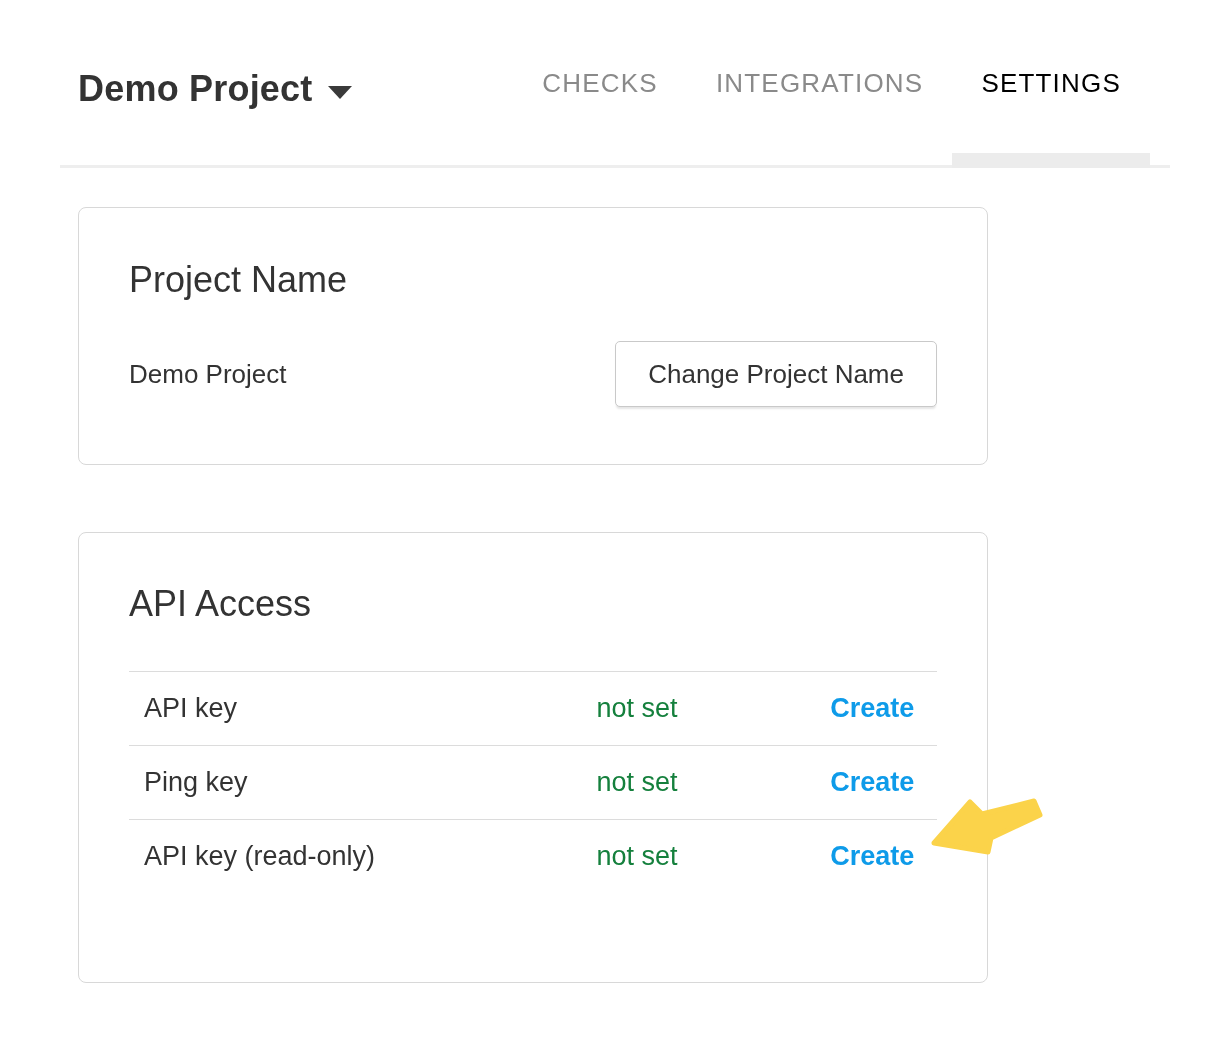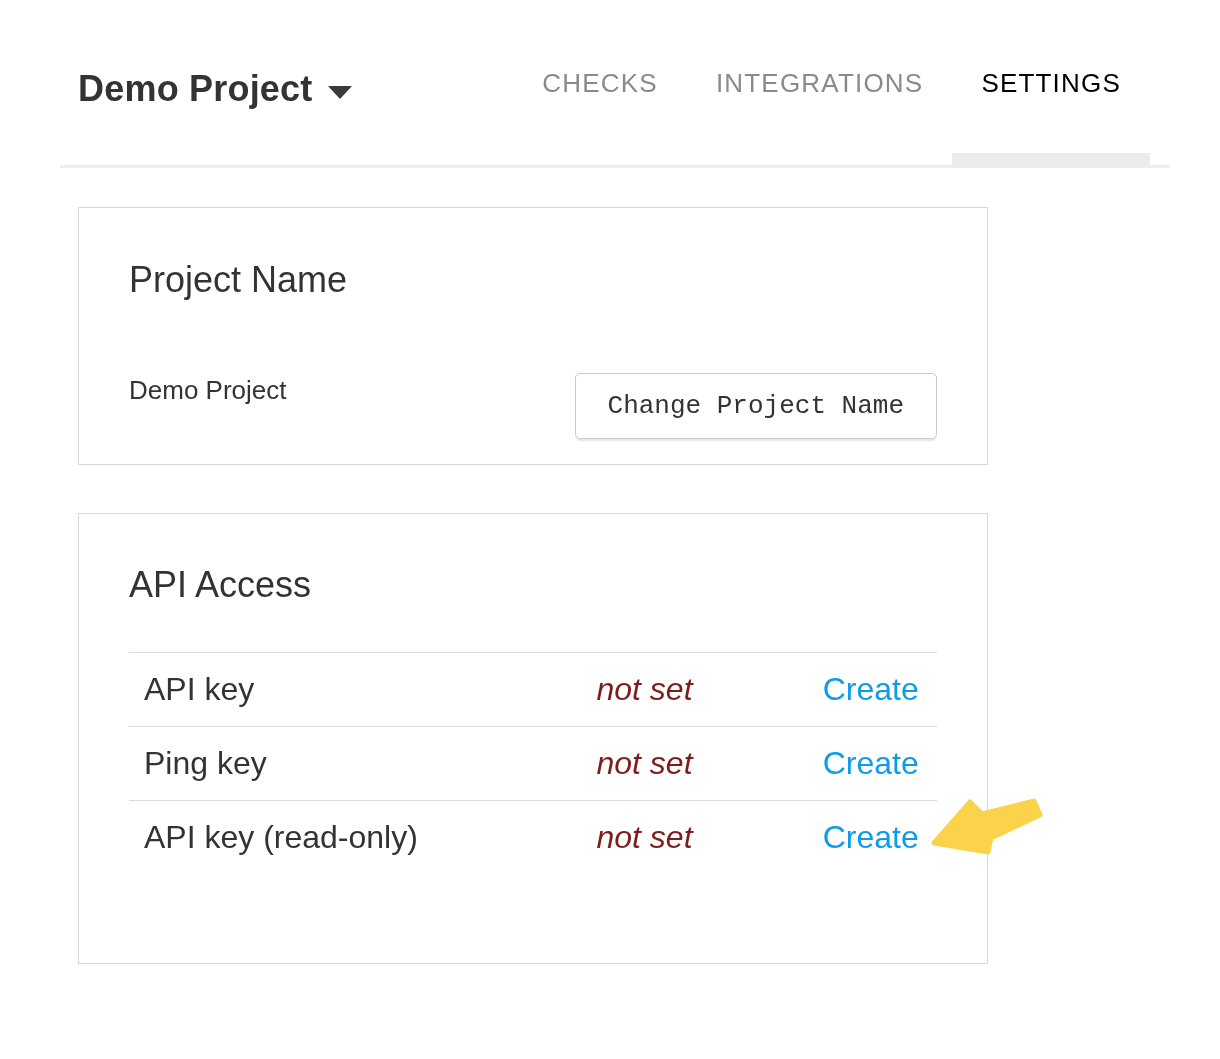--- a/index.html
+++ b/index.html
@@ -71,73 +71,72 @@
     height: 15px;
     background: #ececec;
   }
 
   
   .content { margin-left: 78px; width: 910px; }
   .card {
     width: 910px;
     background: #ffffff;
     border: 1px solid #d8d8d8;
-    border-radius: 0;
+    border-radius: 8px;
   }
   .card-title {
     font-size: 36px;
     font-weight: 400;
     color: #333333;
     line-height: 1.06;
   }
 
   .card-project { margin-top: 39px; padding: 53px 50px 56px 50px; height: 258px; }
   .pn-row {
     margin-top: 42px;
     display: flex;
     align-items: center;
     justify-content: space-between;
   }
   .pn-value { font-size: 26px; color: #333333; }
   .btn {
-    font-family: Liberation Mono, monospace;
+    font-family: Liberation Sans, sans-serif;
     font-size: 26px;
     color: #333333;
     background: #ffffff;
     border: 1px solid #c9c9c9;
     border-radius: 5px;
     padding: 0 32px;
     height: 66px;
     line-height: 64px;
     cursor: pointer;
     box-shadow: 0 3px 2px -1px rgba(0,0,0,0.10);
     white-space: nowrap;
-    margin-top: 32px;
-  }
-
-  .card-api { margin-top: 48px; padding: 52px 50px 85px 50px; height: 451px; }
+  }
+
+  .card-api { margin-top: 67px; padding: 52px 50px 85px 50px; height: 451px; }
   .api-table {
     width: 100%;
     margin-top: 48px;
     border-collapse: collapse;
     table-layout: fixed;
   }
   .api-table td {
     height: 74px;
     border-top: 1px solid #dcdcdc;
     padding: 0 15px;
-    font-size: 32px;
+    font-size: 27px;
     vertical-align: middle;
   }
   .col-label { width: 56%; }
   .col-value { width: 28%; }
   .col-action { width: 16%; }
   td.cell-label { color: #333333; }
-  td.cell-value { color: #7f1d1d; font-style: italic; }
-  td.cell-action { text-align: left; }
+  td.cell-value { color: #15803d; }
+  td.cell-action { text-align: center; font-weight: bold; }
   .link-create {
     color: #0e9be9;
     text-decoration: none;
     cursor: pointer;
   }
 
   
   .arrow-annot {
     position: absolute;
     left: 924px;

